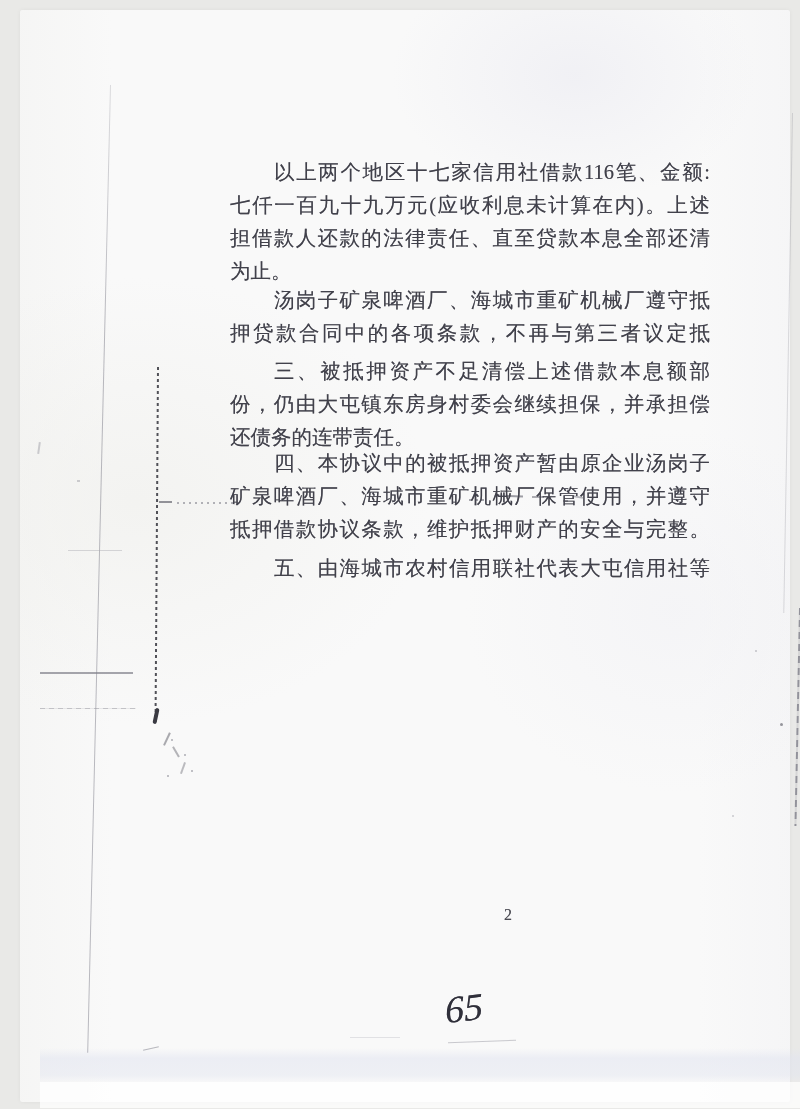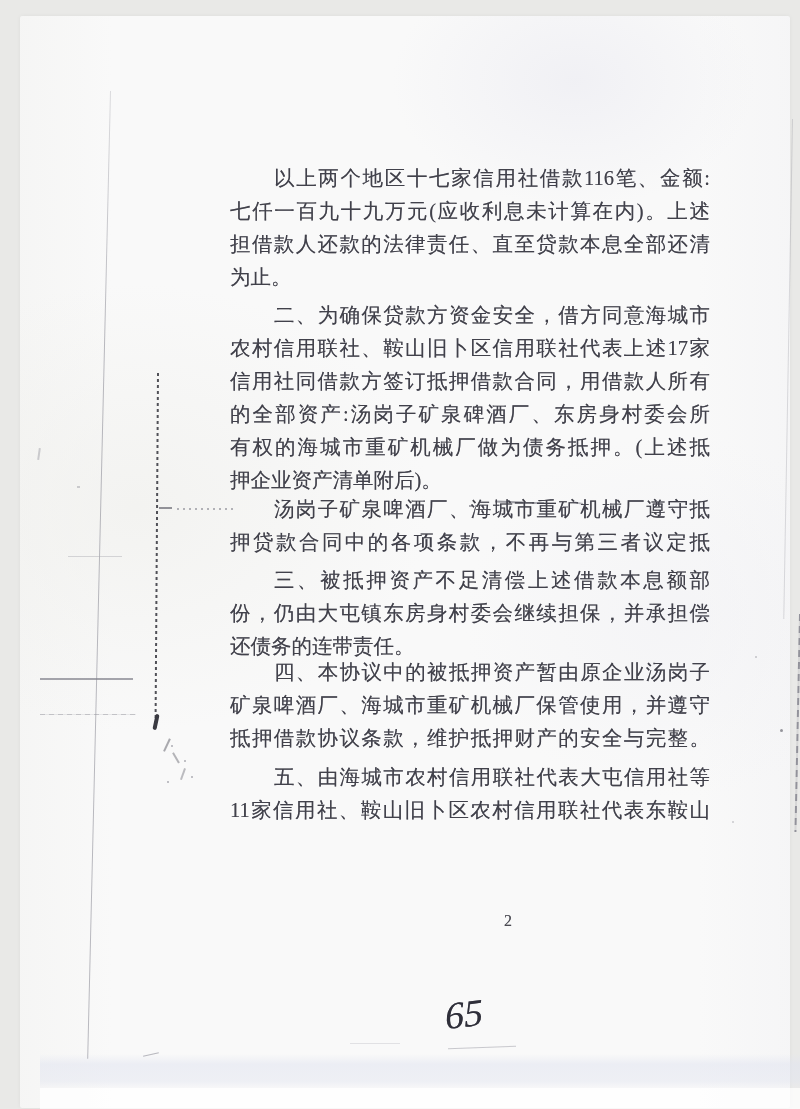--- a/index.html
+++ b/index.html
@@ -3,21 +3,21 @@
 <meta charset="utf-8">
 <title>Scanned Document</title>
 <style>
   html,body{margin:0;padding:0;background:#e9e9e7;}
   .canvas{
     position:relative;width:800px;height:1109px;overflow:hidden;
     background:#e9e9e7;
     font-family:"Liberation Serif","DejaVu Serif",serif;
   }
   .page{
-    position:absolute;left:20px;top:16px;width:770px;height:1092px;
+    position:absolute;left:20px;top:10px;width:770px;height:1092px;
     background:
       radial-gradient(260px 180px at 72% 6%, rgba(232,232,240,.5), transparent 70%),
       radial-gradient(420px 320px at 15% 45%, rgba(238,238,234,.55), transparent 70%),
       radial-gradient(300px 260px at 85% 55%, rgba(240,240,244,.5), transparent 70%),
       linear-gradient(to right, rgba(242,242,240,.5), rgba(250,250,250,0) 12%, rgba(250,250,250,0) 88%, rgba(242,242,244,.5)),
       #f9f9f9;
     border-radius:2px;
     box-shadow:0 0 4px rgba(0,0,0,0.05);
   }
   .textblock{
@@ -138,45 +138,36 @@
     <div class="art speck-4"></div>
     <div class="art speck-5"></div>
 
     <div class="textblock">
       <div class="para p1">
         <div class="tl indent just">以上两个地区十七家信用社借款116笔、金额:</div>
         <div class="tl just">七仟一百九十九万元(应收利息未计算在内)。上述</div>
         <div class="tl just">担借款人还款的法律责任、直至贷款本息全部还清</div>
         <div class="tl">为止。</div>
       </div>
-      <div class="para p2">
-        <div class="tl indent just">二、为确保贷款方资金安全，借方同意海城市</div>
-        <div class="tl just">农村信用联社、鞍山旧卜区信用联社代表上述17家</div>
-        <div class="tl just">信用社同借款方签订抵押借款合同，用借款人所有</div>
-        <div class="tl just">的全部资产:汤岗子矿泉碑酒厂、东房身村委会所</div>
-        <div class="tl just">有权的海城市重矿机械厂做为债务抵押。(上述抵</div>
-        <div class="tl">押企业资产清单附后)。</div>
-      </div>
       <div class="para p3">
         <div class="tl indent just">汤岗子矿泉啤酒厂、海城市重矿机械厂遵守抵</div>
         <div class="tl just">押贷款合同中的各项条款，不再与第三者议定抵</div>
       </div>
       <div class="para p4">
         <div class="tl indent just">三、被抵押资产不足清偿上述借款本息额部</div>
         <div class="tl just">份，仍由大屯镇东房身村委会继续担保，并承担偿</div>
         <div class="tl">还债务的连带责任。</div>
       </div>
       <div class="para p5">
         <div class="tl indent just">四、本协议中的被抵押资产暂由原企业汤岗子</div>
         <div class="tl just">矿泉啤酒厂、海城市重矿机械厂保管使用，并遵守</div>
         <div class="tl just">抵押借款协议条款，维护抵押财产的安全与完整。</div>
       </div>
       <div class="para p6">
         <div class="tl indent just">五、由海城市农村信用联社代表大屯信用社等</div>
-        <div class="tl just">11家信用社、鞍山旧卜区农村信用联社代表东鞍山</div>
       </div>
     </div>
 
     <div class="pagenum">2</div>
 
     <div class="hand65">65</div>
 
   </div>
 </div>
 

